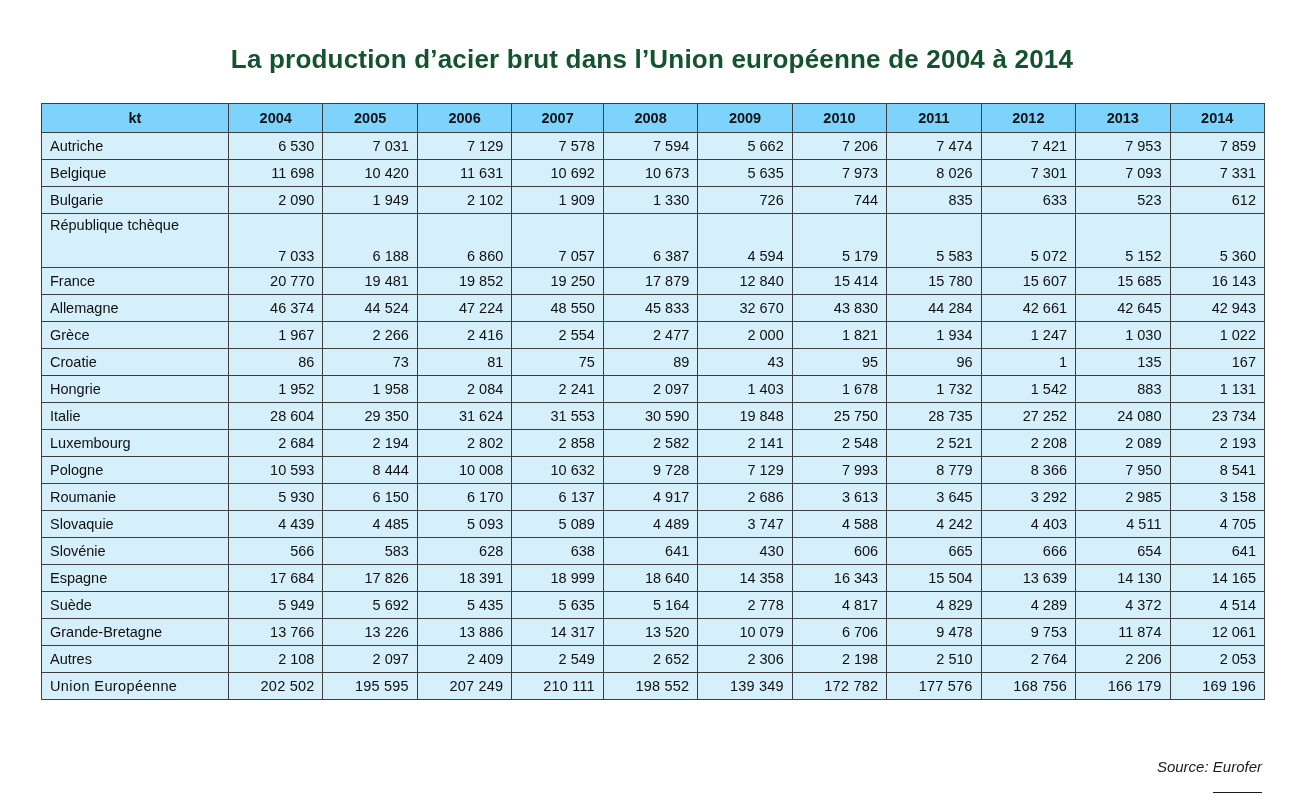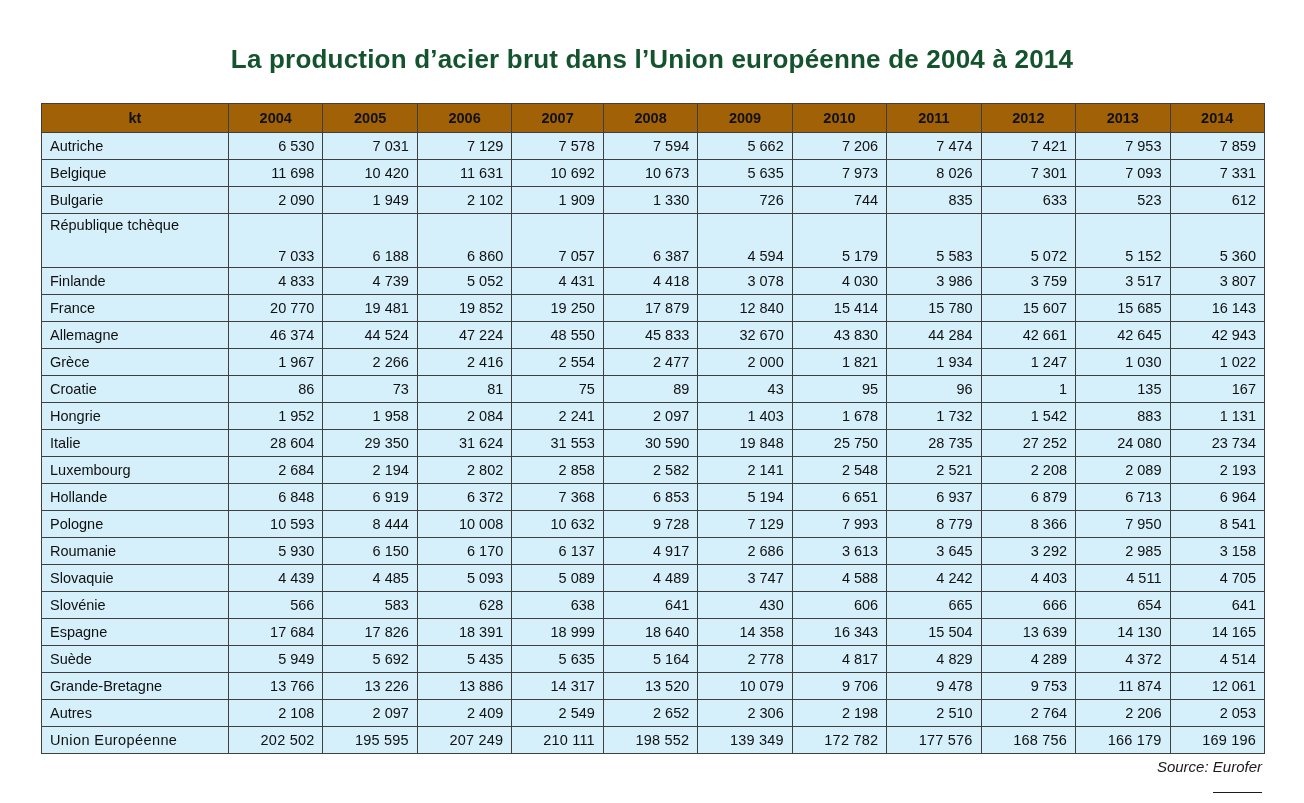--- a/index.html
+++ b/index.html
@@ -49,21 +49,21 @@
     padding: 0 8px;
     height: 26px;
     background: #d5f0fa;
     font-weight: normal;
     color: #111;
     white-space: nowrap;
   }
   table.steel thead th {
     text-align: center;
     font-weight: bold;
-    background: #a16207;
+    background: #7dd3fc;
     height: 28px;
     font-size: 14.5px;
   }
   table.steel thead th.corner {
     text-align: center;
   }
   td.country {
     text-align: left;
     width: 170px;
     padding-left: 10px;
@@ -180,34 +180,20 @@
             <td class="num">7 057</td>
             <td class="num">6 387</td>
             <td class="num">4 594</td>
             <td class="num">5 179</td>
             <td class="num">5 583</td>
             <td class="num">5 072</td>
             <td class="num">5 152</td>
             <td class="num">5 360</td>
           </tr>
           <tr>
-            <td class="country">Finlande</td>
-            <td class="num">4 833</td>
-            <td class="num">4 739</td>
-            <td class="num">5 052</td>
-            <td class="num">4 431</td>
-            <td class="num">4 418</td>
-            <td class="num">3 078</td>
-            <td class="num">4 030</td>
-            <td class="num">3 986</td>
-            <td class="num">3 759</td>
-            <td class="num">3 517</td>
-            <td class="num">3 807</td>
-          </tr>
-          <tr>
             <td class="country">France</td>
             <td class="num">20 770</td>
             <td class="num">19 481</td>
             <td class="num">19 852</td>
             <td class="num">19 250</td>
             <td class="num">17 879</td>
             <td class="num">12 840</td>
             <td class="num">15 414</td>
             <td class="num">15 780</td>
             <td class="num">15 607</td>
@@ -292,34 +278,20 @@
             <td class="num">2 858</td>
             <td class="num">2 582</td>
             <td class="num">2 141</td>
             <td class="num">2 548</td>
             <td class="num">2 521</td>
             <td class="num">2 208</td>
             <td class="num">2 089</td>
             <td class="num">2 193</td>
           </tr>
           <tr>
-            <td class="country">Hollande</td>
-            <td class="num">6 848</td>
-            <td class="num">6 919</td>
-            <td class="num">6 372</td>
-            <td class="num">7 368</td>
-            <td class="num">6 853</td>
-            <td class="num">5 194</td>
-            <td class="num">6 651</td>
-            <td class="num">6 937</td>
-            <td class="num">6 879</td>
-            <td class="num">6 713</td>
-            <td class="num">6 964</td>
-          </tr>
-          <tr>
             <td class="country">Pologne</td>
             <td class="num">10 593</td>
             <td class="num">8 444</td>
             <td class="num">10 008</td>
             <td class="num">10 632</td>
             <td class="num">9 728</td>
             <td class="num">7 129</td>
             <td class="num">7 993</td>
             <td class="num">8 779</td>
             <td class="num">8 366</td>
@@ -397,21 +369,21 @@
             <td class="num">4 514</td>
           </tr>
           <tr>
             <td class="country">Grande-Bretagne</td>
             <td class="num">13 766</td>
             <td class="num">13 226</td>
             <td class="num">13 886</td>
             <td class="num">14 317</td>
             <td class="num">13 520</td>
             <td class="num">10 079</td>
-            <td class="num">9 706</td>
+            <td class="num">6 706</td>
             <td class="num">9 478</td>
             <td class="num">9 753</td>
             <td class="num">11 874</td>
             <td class="num">12 061</td>
           </tr>
           <tr>
             <td class="country">Autres</td>
             <td class="num">2 108</td>
             <td class="num">2 097</td>
             <td class="num">2 409</td>

